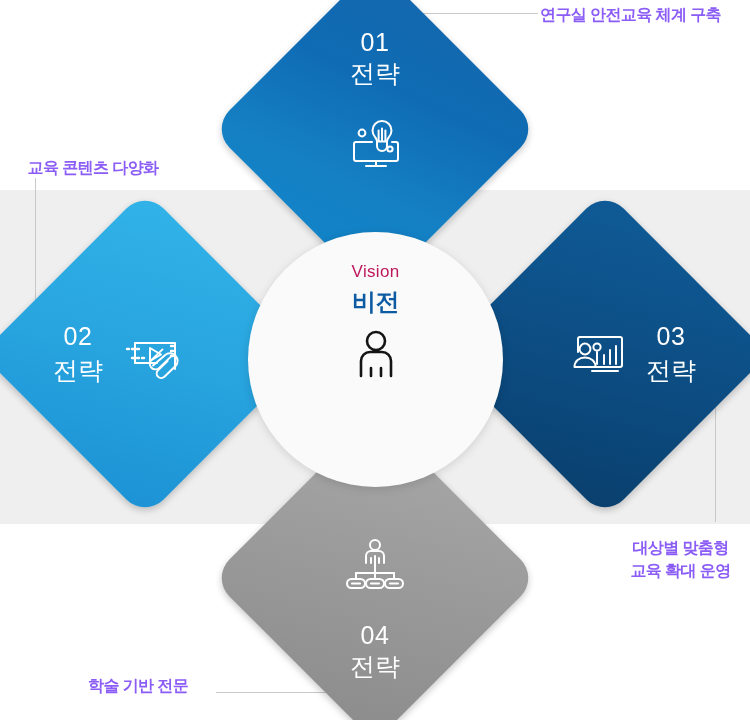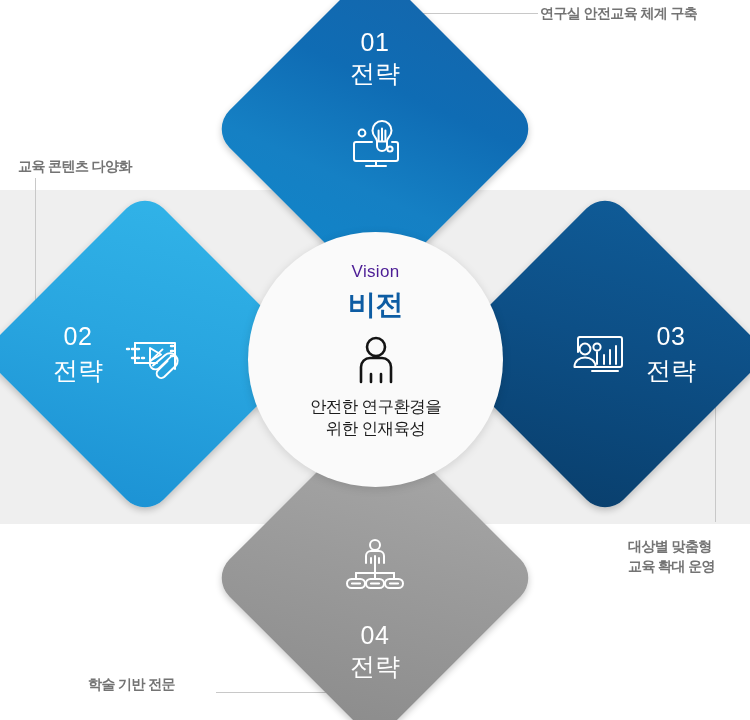--- a/index.html
+++ b/index.html
@@ -146,54 +146,54 @@
     box-shadow: 0 2px 10px rgba(0,0,0,0.13);
     display: flex;
     flex-direction: column;
     align-items: center;
     justify-content: flex-start;
     padding-top: 30px;
     box-sizing: border-box;
   }
   .vision-en {
     font-size: 17px;
-    color: #4c1d95;
+    color: #be185d;
     letter-spacing: 0.3px;
   }
   .vision-ko {
-    font-size: 28px;
+    font-size: 24px;
     color: #0d5ca3;
     font-weight: 600;
     margin-top: 4px;
     letter-spacing: -0.5px;
   }
   .vision-icon { margin-top: 10px; }
   .vision-desc {
     margin-top: 6px;
     font-size: 16.5px;
     color: #1c1c1c;
     text-align: center;
     line-height: 1.32;
     font-weight: 500;
     letter-spacing: -0.6px;
   }
 
   
   .caption {
     position: absolute;
-    color: #737373;
-    font-size: 14px;
+    color: #8b5cf6;
+    font-size: 16px;
     font-weight: 700;
     line-height: 1.42;
     letter-spacing: -0.6px;
     white-space: nowrap;
   }
   #cap-top    { left: 540px; top: 4px; }
-  #cap-left   { left: 18px;  top: 157px; text-align: left; width: 150px; }
-  #cap-right  { left: 628px; top: 537px; text-align: left; width: 105px; }
+  #cap-left   { left: 18px;  top: 157px; text-align: center; width: 150px; }
+  #cap-right  { left: 628px; top: 537px; text-align: center; width: 105px; }
   #cap-bottom { left: 88px;  top: 675px; text-align: left; width: 114px; }
 </style>
 </head>
 <body>
 
 <div id="stage">
 
   <div class="band"></div>
 
   <div class="conn-line conn-h" style="left:392px; top:13px; width:146px;"></div>
@@ -302,24 +302,20 @@
   <div class="vision">
     <div class="vision-en">Vision</div>
     <div class="vision-ko">비전</div>
     <div class="vision-icon">
       <svg width="52" height="52" viewBox="0 0 52 52" fill="none" stroke="#141414" stroke-width="2.6" stroke-linecap="round" stroke-linejoin="round">
         <circle cx="26" cy="13" r="9"></circle>
         <path d="M11 48 V33 a9 9 0 0 1 9-9 h12 a9 9 0 0 1 9 9 v15"></path>
         <path d="M21 40 v8 M31 40 v8"></path>
       </svg>
     </div>
-    <div class="vision-desc">
-      <div>안전한 연구환경을</div>
-      <div>위한 인재육성</div>
-    </div>
   </div>
 
   <div class="caption" id="cap-top">
     <div>연구실 안전교육 체계 구축</div>
   </div>
 
   <div class="caption" id="cap-left">
     <div>교육 콘텐츠 다양화</div>
   </div>
 

